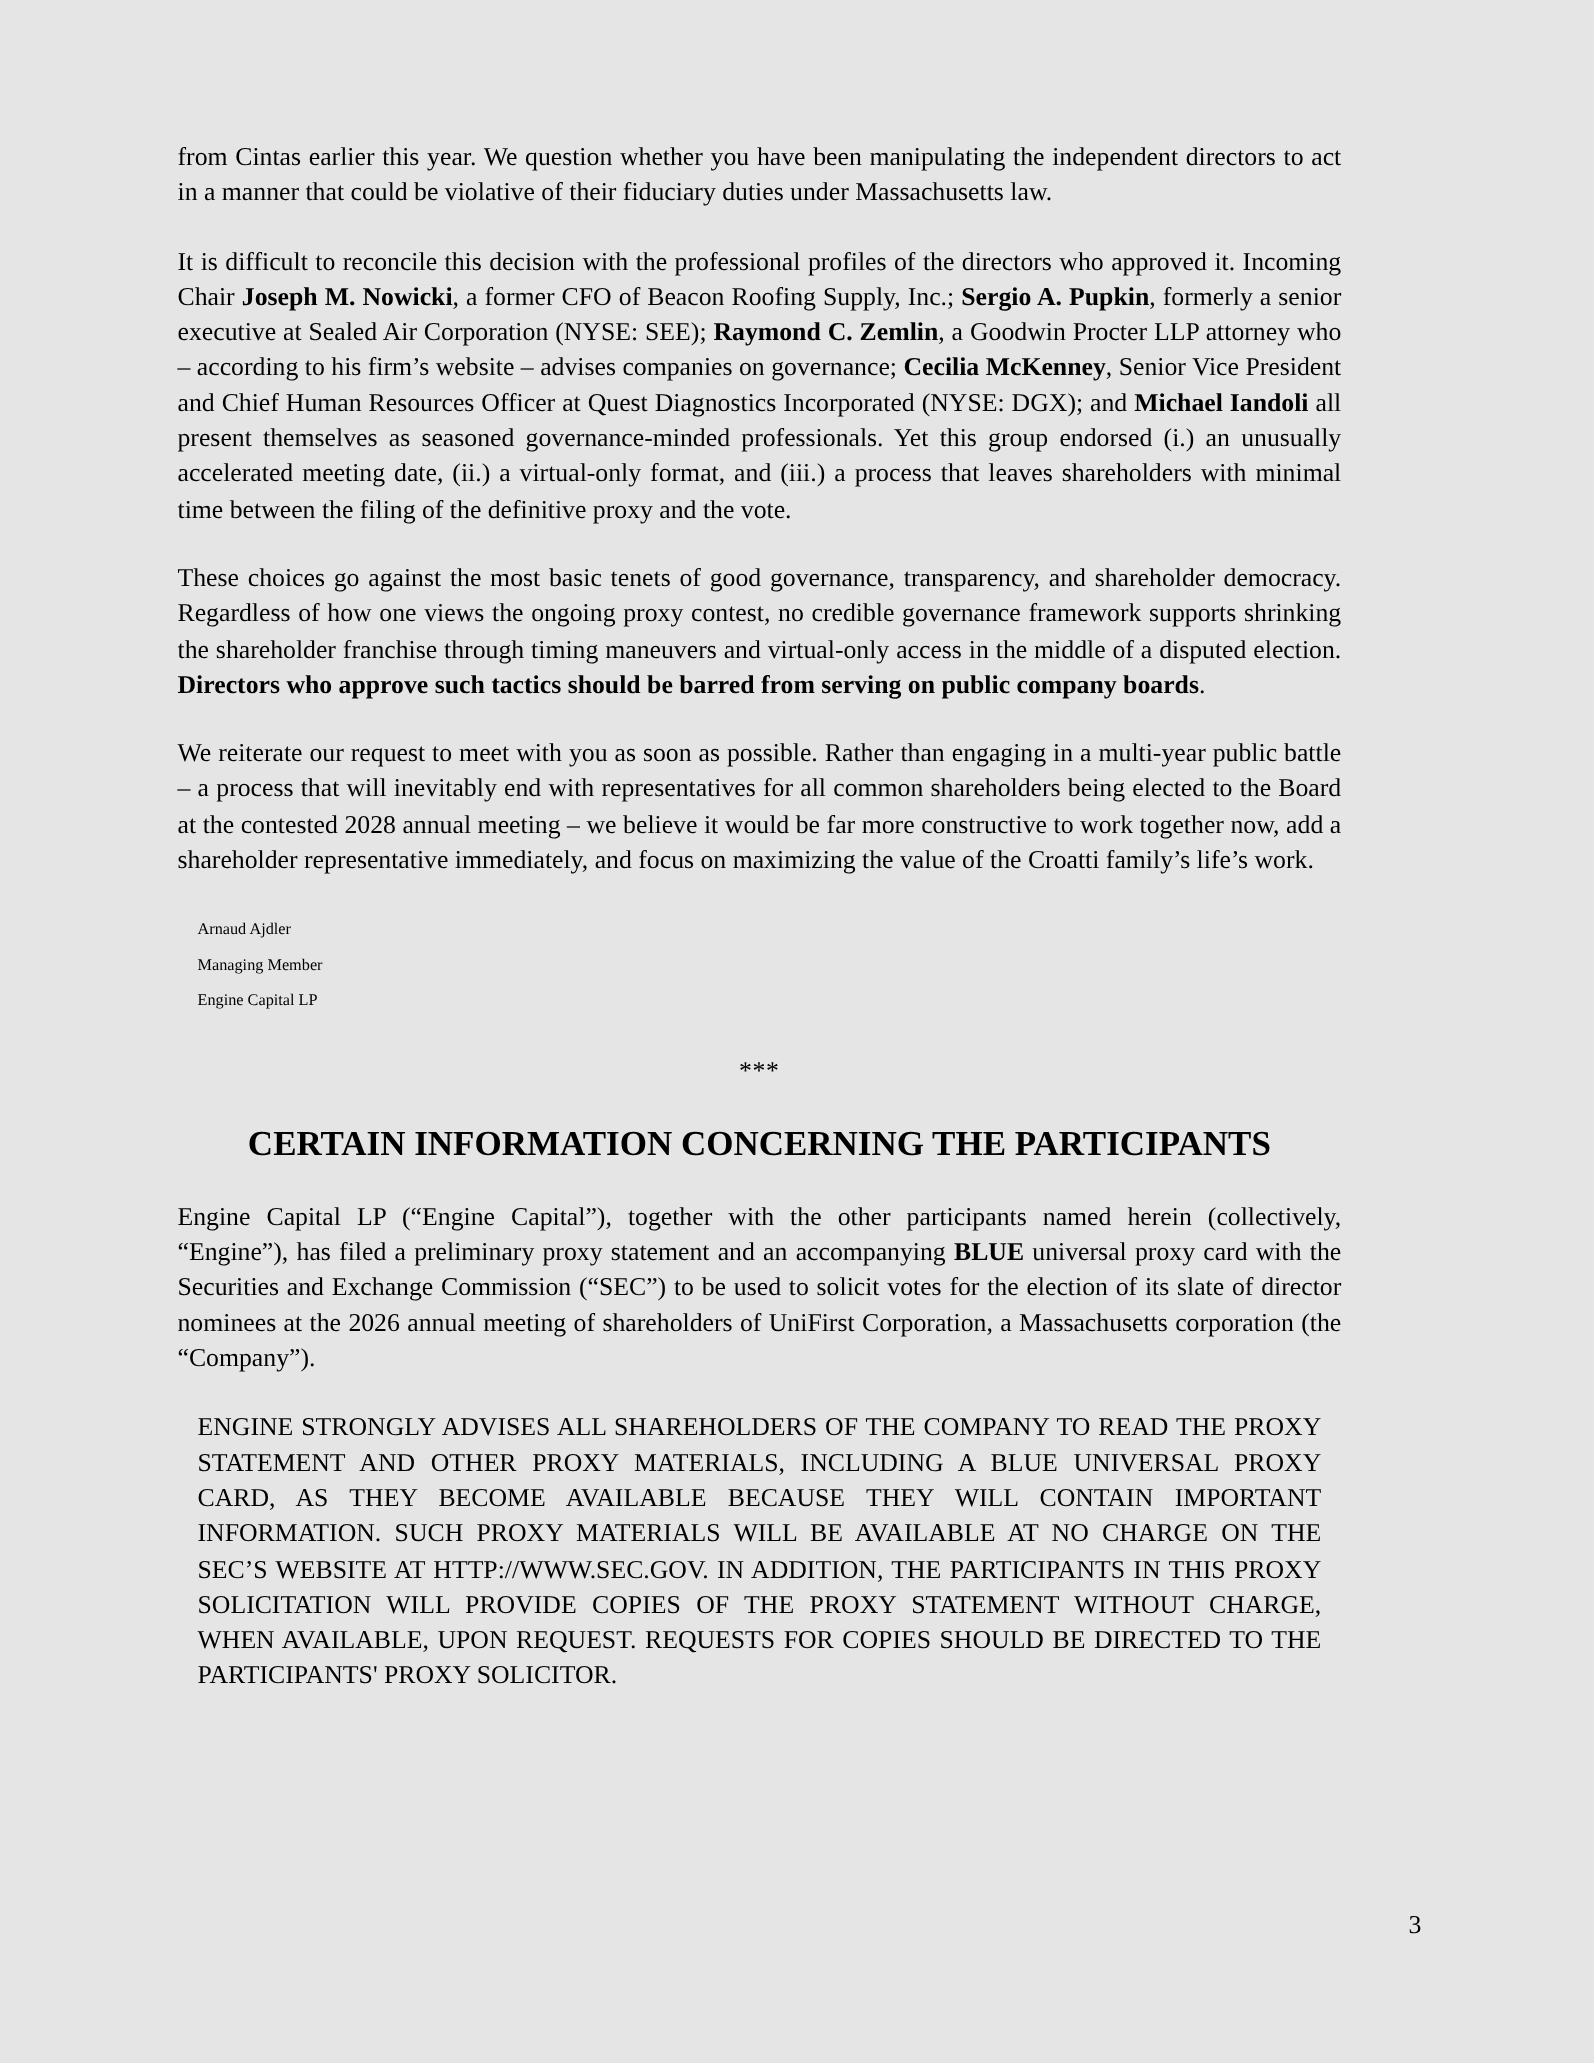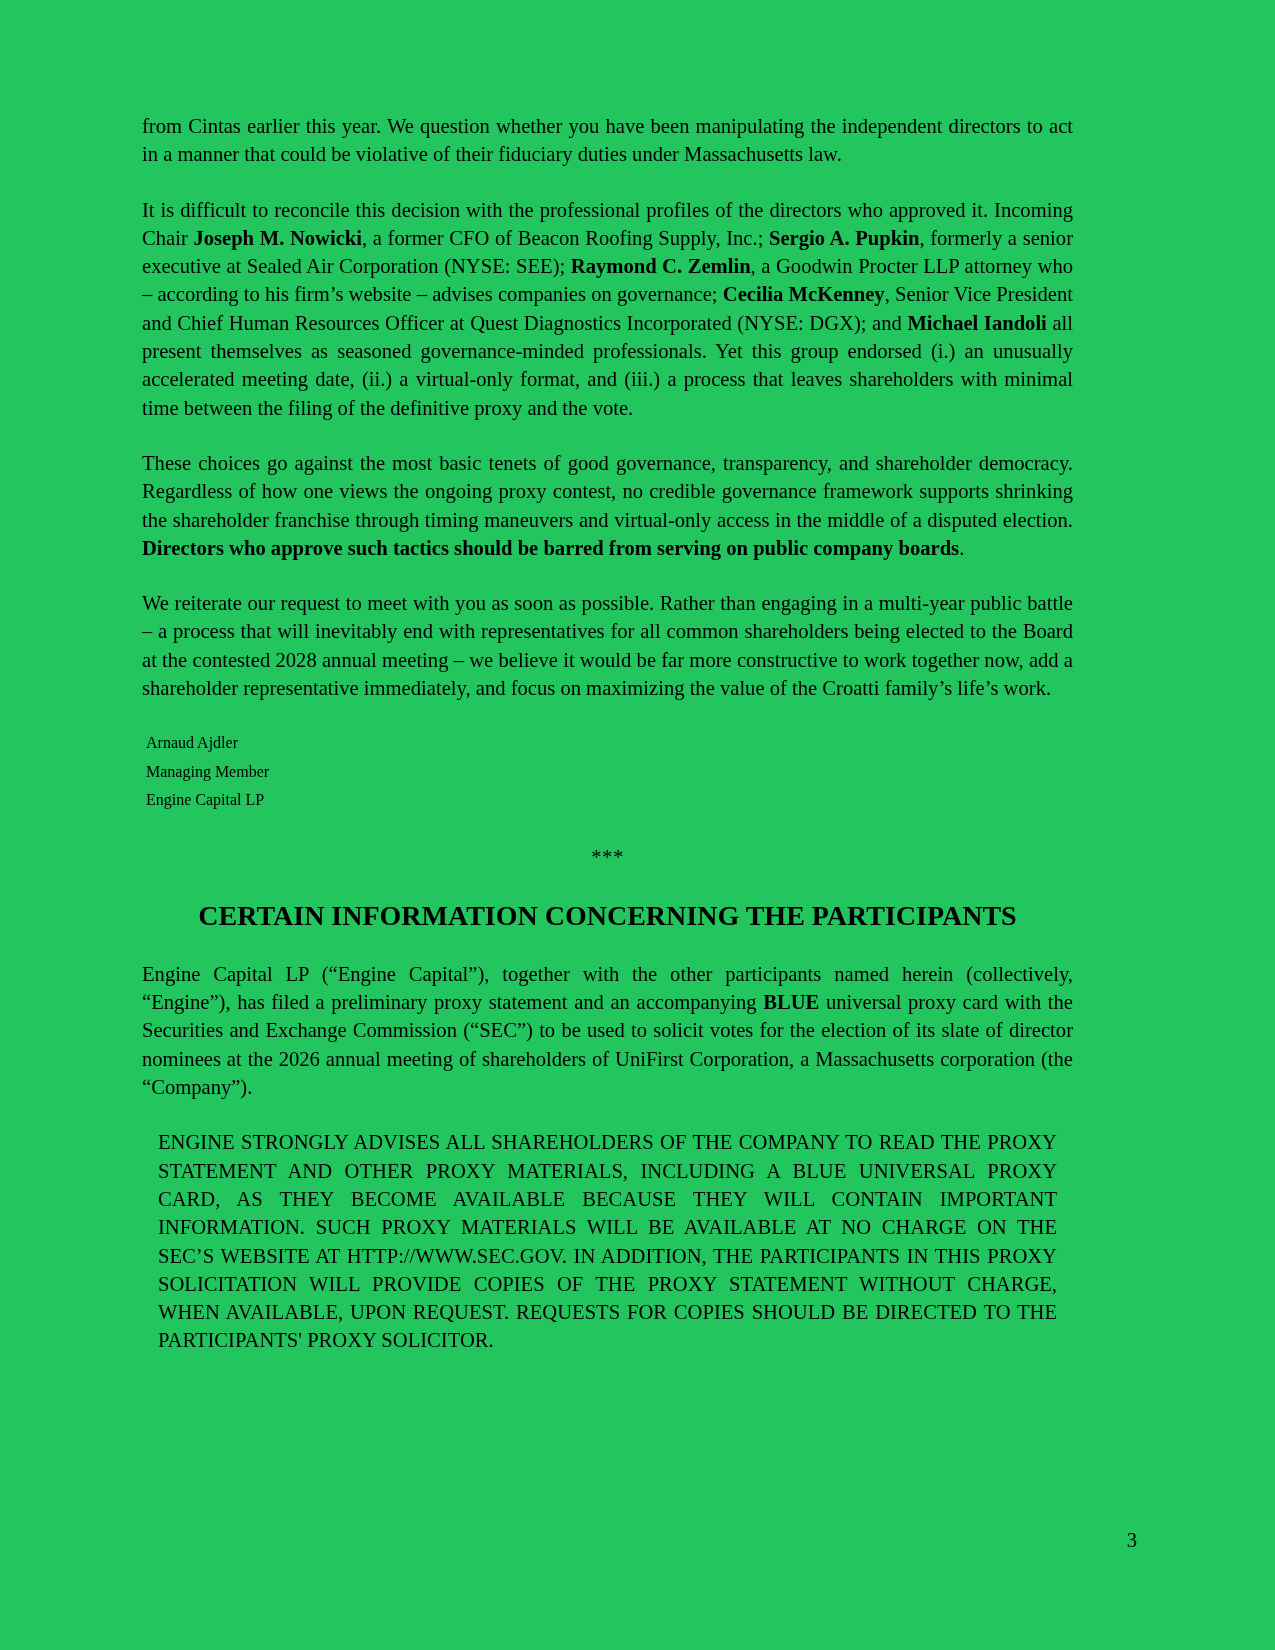--- a/index.html
+++ b/index.html
@@ -10,43 +10,43 @@
   }
   body {
     font-family: "Liberation Serif", "DejaVu Serif", serif;
     color: #000000;
   }
   .page {
     position: relative;
     width: 1275px;
     height: 1650px;
     margin: 0 auto;
-    background: #22c55e;
+    background: #e5e5e5;
     box-sizing: border-box;
     overflow: hidden;
   }
   .content {
     position: absolute;
     left: 142px;
     top: 112px;
     width: 931px;
   }
   p.body-para {
     margin: 0 0 27px 0;
     font-size: 20.6px;
     line-height: 28.3px;
     text-align: justify;
     text-justify: inter-word;
     -webkit-hyphens: none;
     hyphens: none;
   }
   .b { font-weight: bold; margin-top: 20px; }
   .sig-block {
-    margin: 4px;
-    font-size: 16px;
+    margin: 16px;
+    font-size: 13px;
     line-height: 28.3px;
     text-align: left;
   }
   .sig-line { display: block; }
   .stars {
     margin: 29px 0 30px 0;
     font-size: 20.6px;
     line-height: 28.3px;
     text-align: center;
     letter-spacing: 0.5px;

